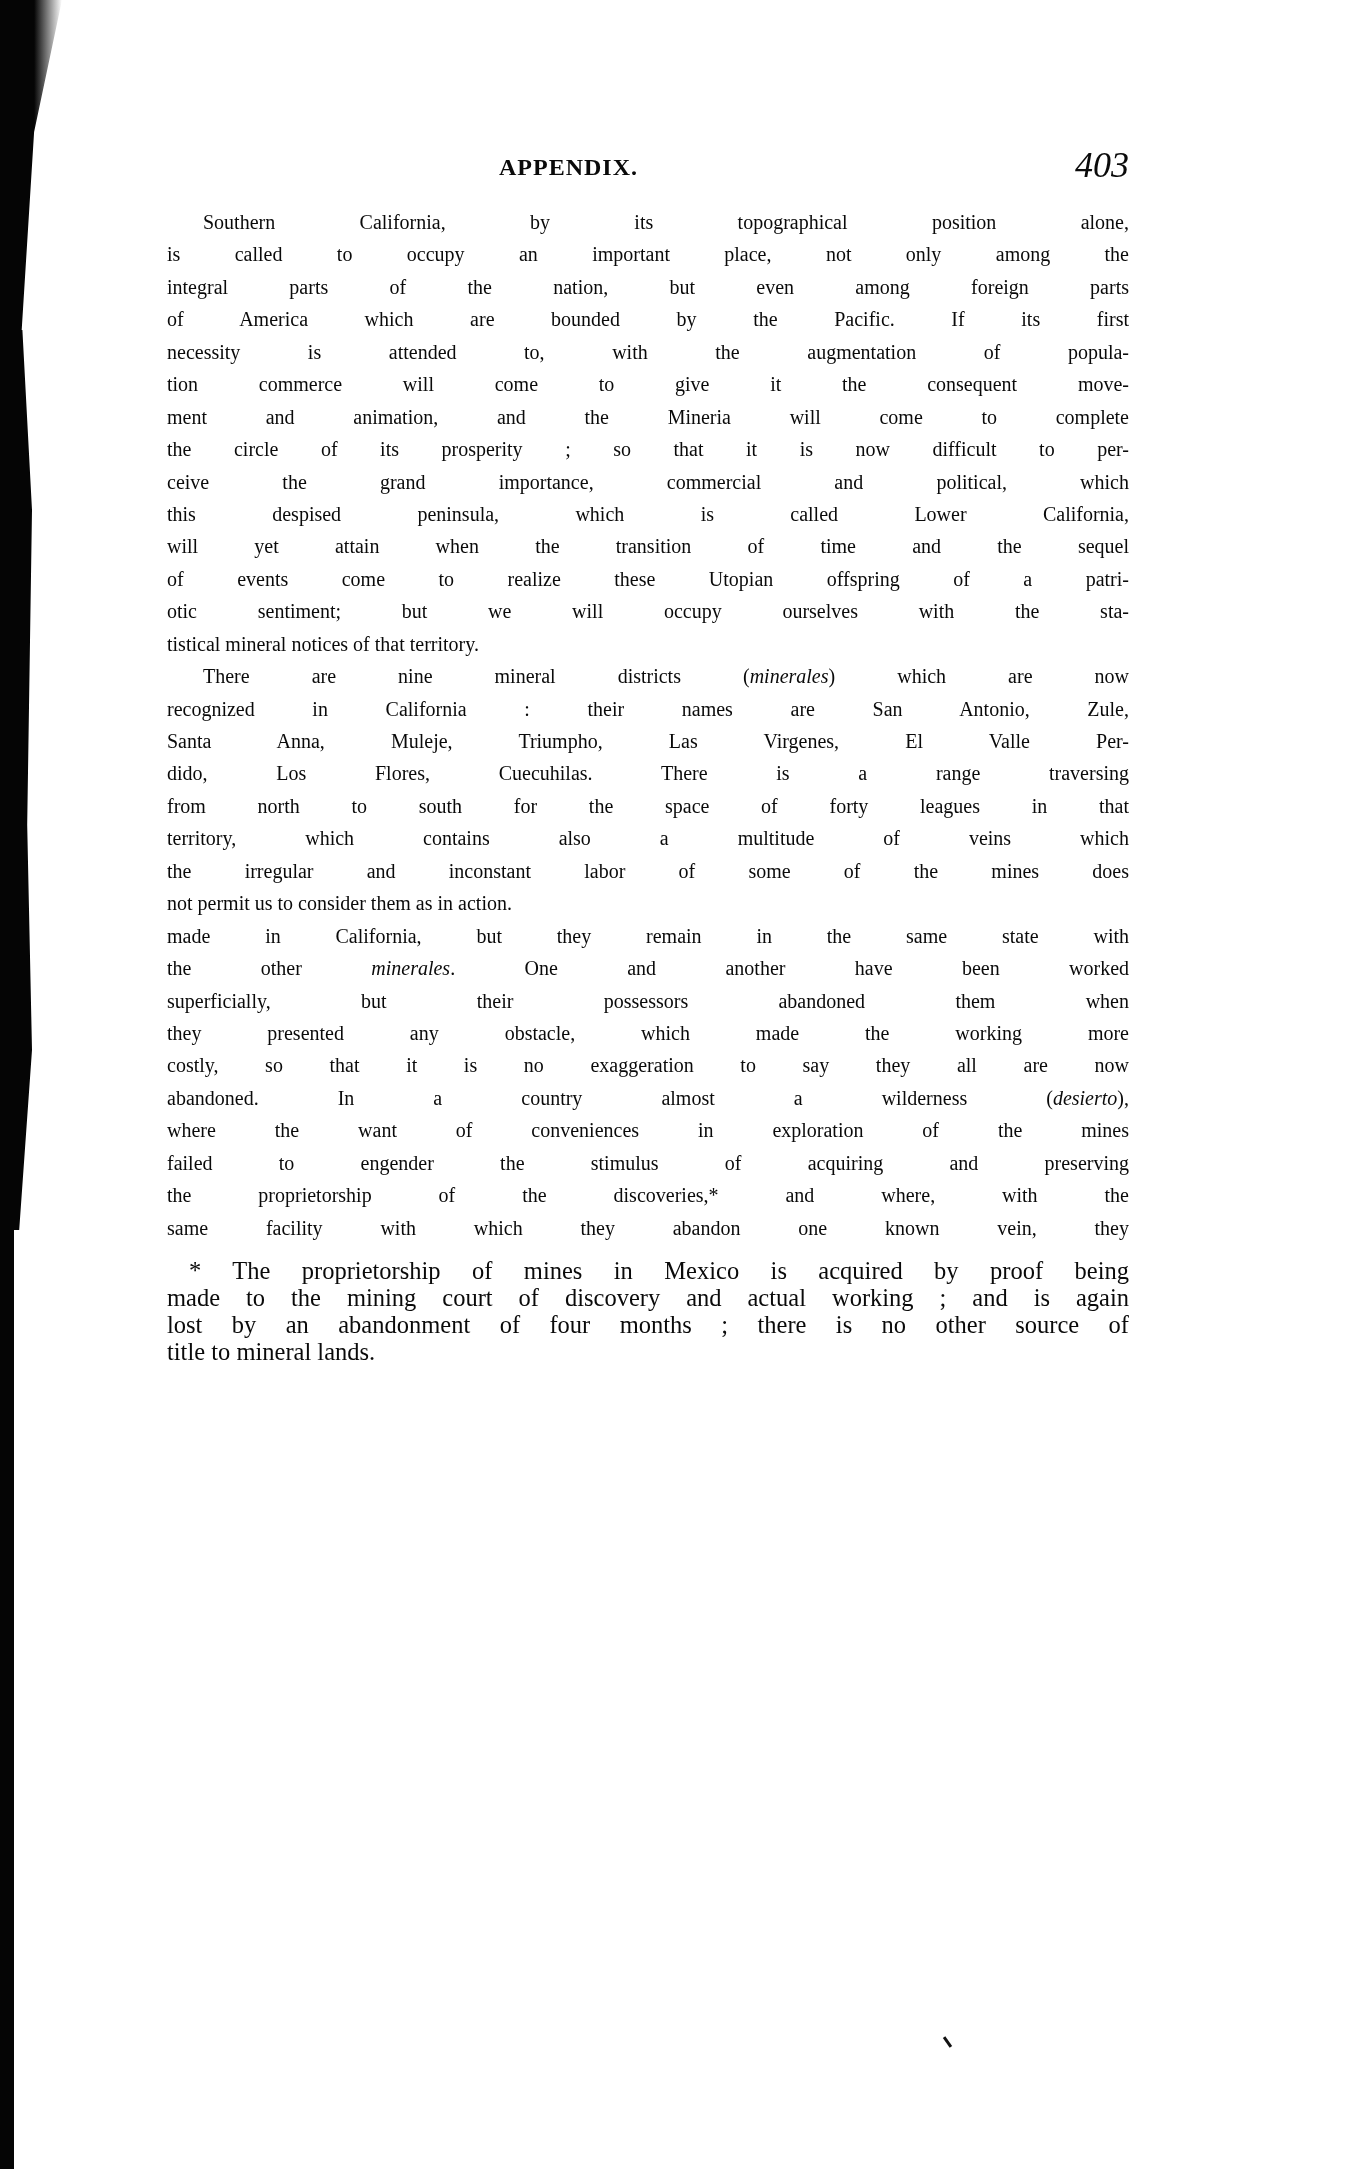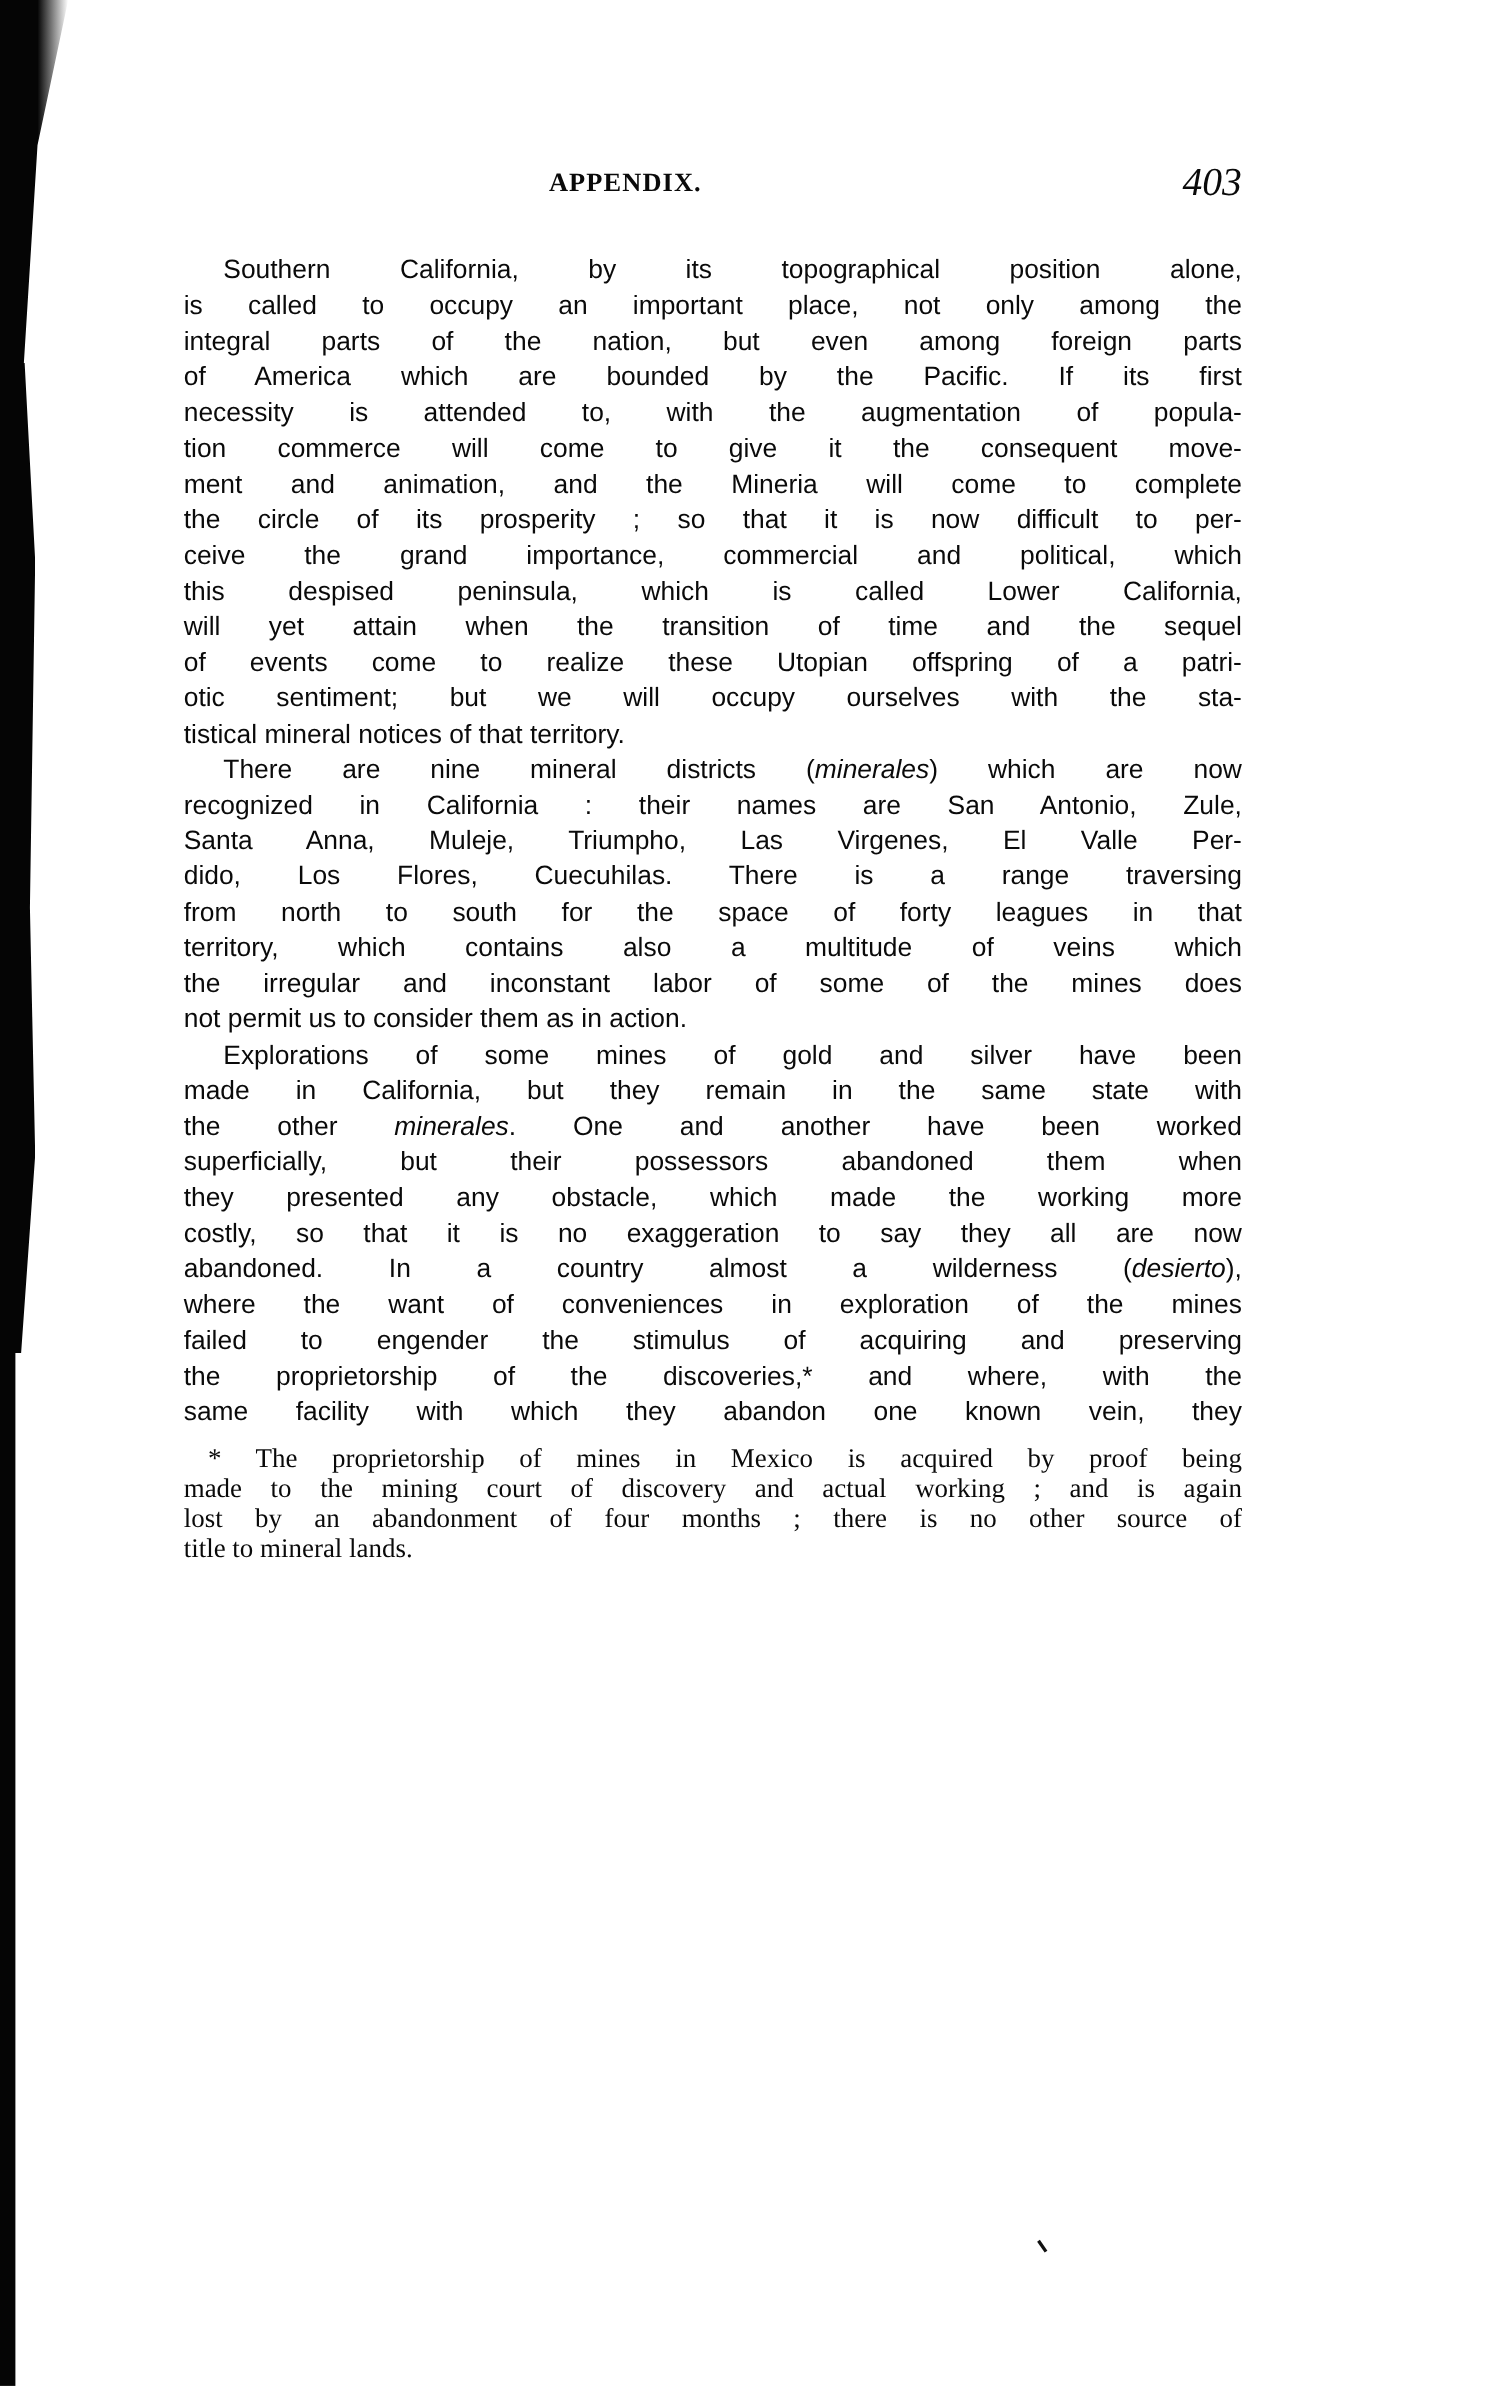--- a/index.html
+++ b/index.html
@@ -33,23 +33,23 @@
     font-family: "Liberation Serif", "DejaVu Serif", serif;
     font-weight: bold; font-size: 24px; letter-spacing: 1px;
   }
   .head-page {
     position: absolute; right: 0; top: 4px;
     font-family: "Liberation Serif", "DejaVu Serif", serif;
     font-size: 36px;
     font-style: italic;
   }
   .body-text {
-    margin-top: 36px;
-    font-family: Liberation Sans, sans-serif;
-    font-size: 24px; line-height: 32.45px;
+    margin-top: 12px;
+    font-family: Liberation Serif, serif;
+    font-size: 20px; line-height: 32.45px;
   }
   .line {
     display: block; white-space: nowrap; text-align: justify;
     text-align-last: justify; height: 32.45px;
   }
   .line.last { text-align-last: left; }
   .line.indent { padding-left: 36px; }
   .footnotes {
     margin-top: 13px;
     font-family: "Liberation Serif", "DejaVu Serif", serif;
@@ -96,21 +96,20 @@
       <span class="line">otic sentiment; but we will occupy ourselves with the sta-</span>
       <span class="line last">tistical mineral notices of that territory.</span>
       <span class="line indent"><span>There are nine mineral districts (</span><em>minerales</em><span>) which are now</span></span>
       <span class="line">recognized in California :  their names are San Antonio, Zule,</span>
       <span class="line">Santa Anna, Muleje, Triumpho, Las Virgenes, El Valle Per-</span>
       <span class="line">dido, Los Flores, Cuecuhilas.  There is a range traversing</span>
       <span class="line">from north to south for the space of forty leagues in that</span>
       <span class="line">territory, which contains also a multitude of veins which</span>
       <span class="line">the irregular and inconstant labor of some of the mines does</span>
       <span class="line last">not permit us to consider them as in action.</span>
-      <span class="line indent">Explorations of some mines of gold and silver have been</span>
       <span class="line">made in California, but they remain in the same state with</span>
       <span class="line"><span>the other </span><em>minerales</em><span>.  One and another have been worked</span></span>
       <span class="line">superficially, but their possessors abandoned them when</span>
       <span class="line">they presented any obstacle, which made the working more</span>
       <span class="line">costly, so that it is no exaggeration to say they all are now</span>
       <span class="line"><span>abandoned.  In a country almost a wilderness (</span><em>desierto</em><span>),</span></span>
       <span class="line">where the want of conveniences in exploration of the mines</span>
       <span class="line">failed to engender the stimulus of acquiring and preserving</span>
       <span class="line">the proprietorship of the discoveries,* and where, with the</span>
       <span class="line">same facility with which they abandon one known vein, they</span>

